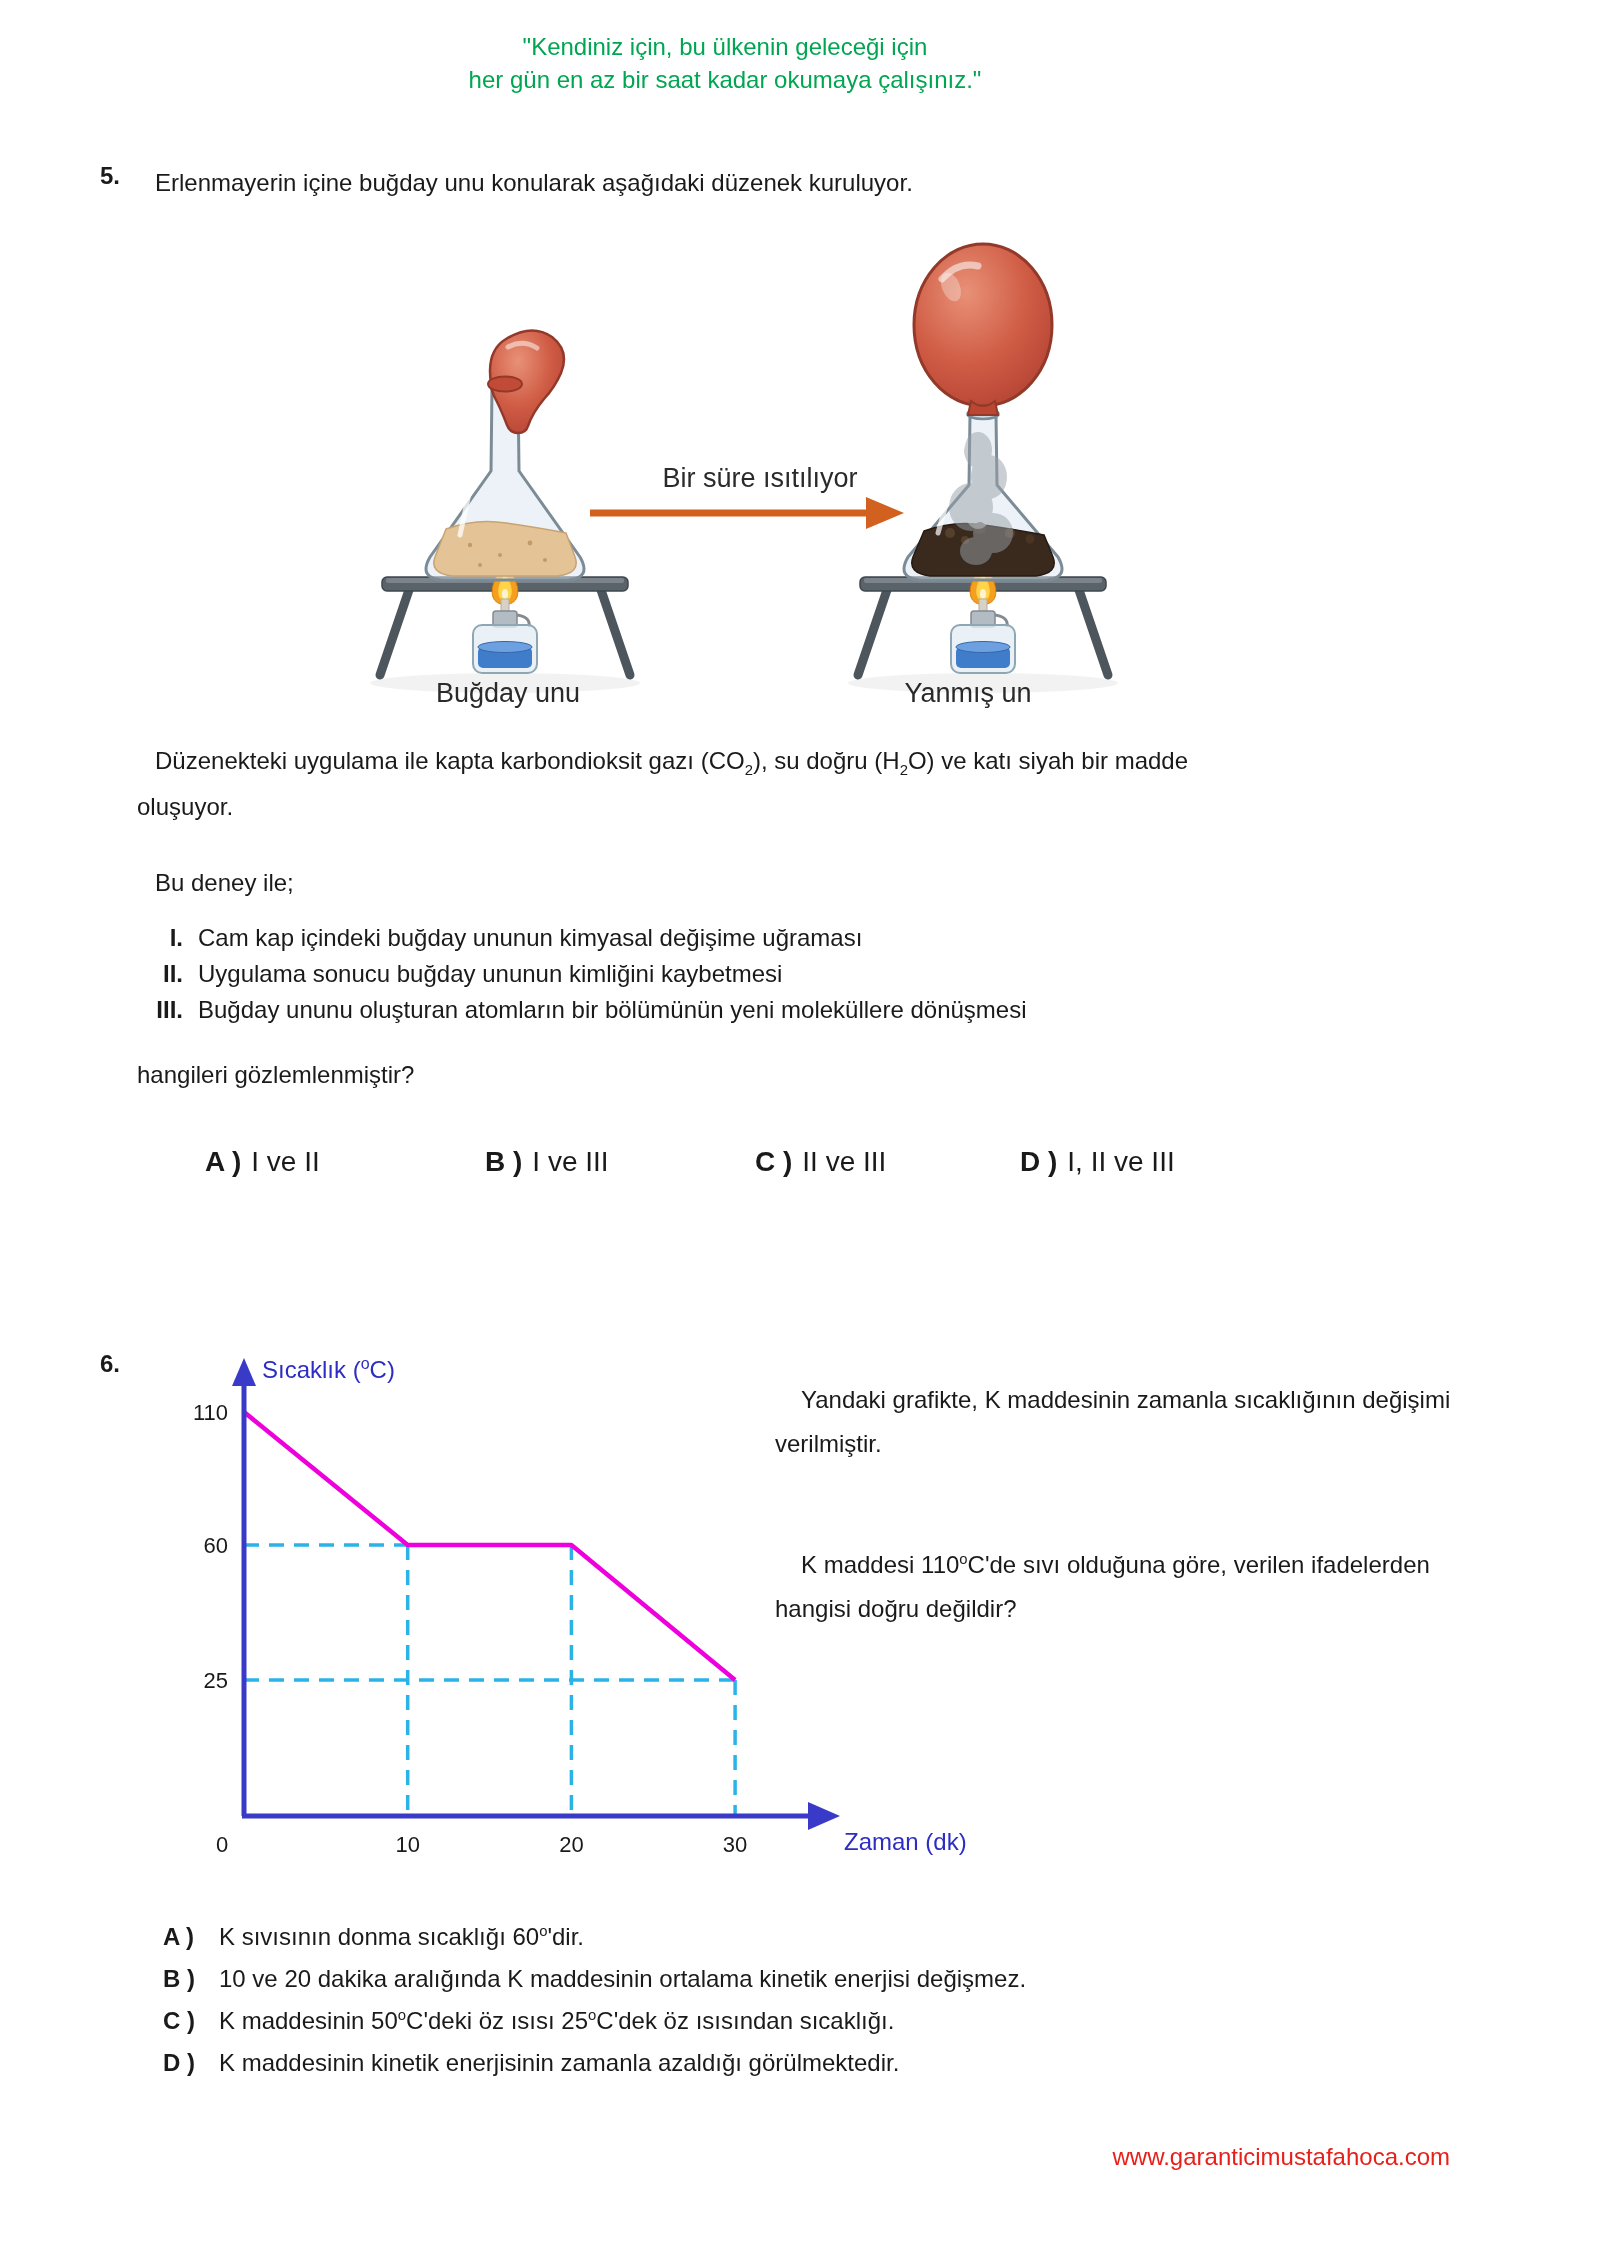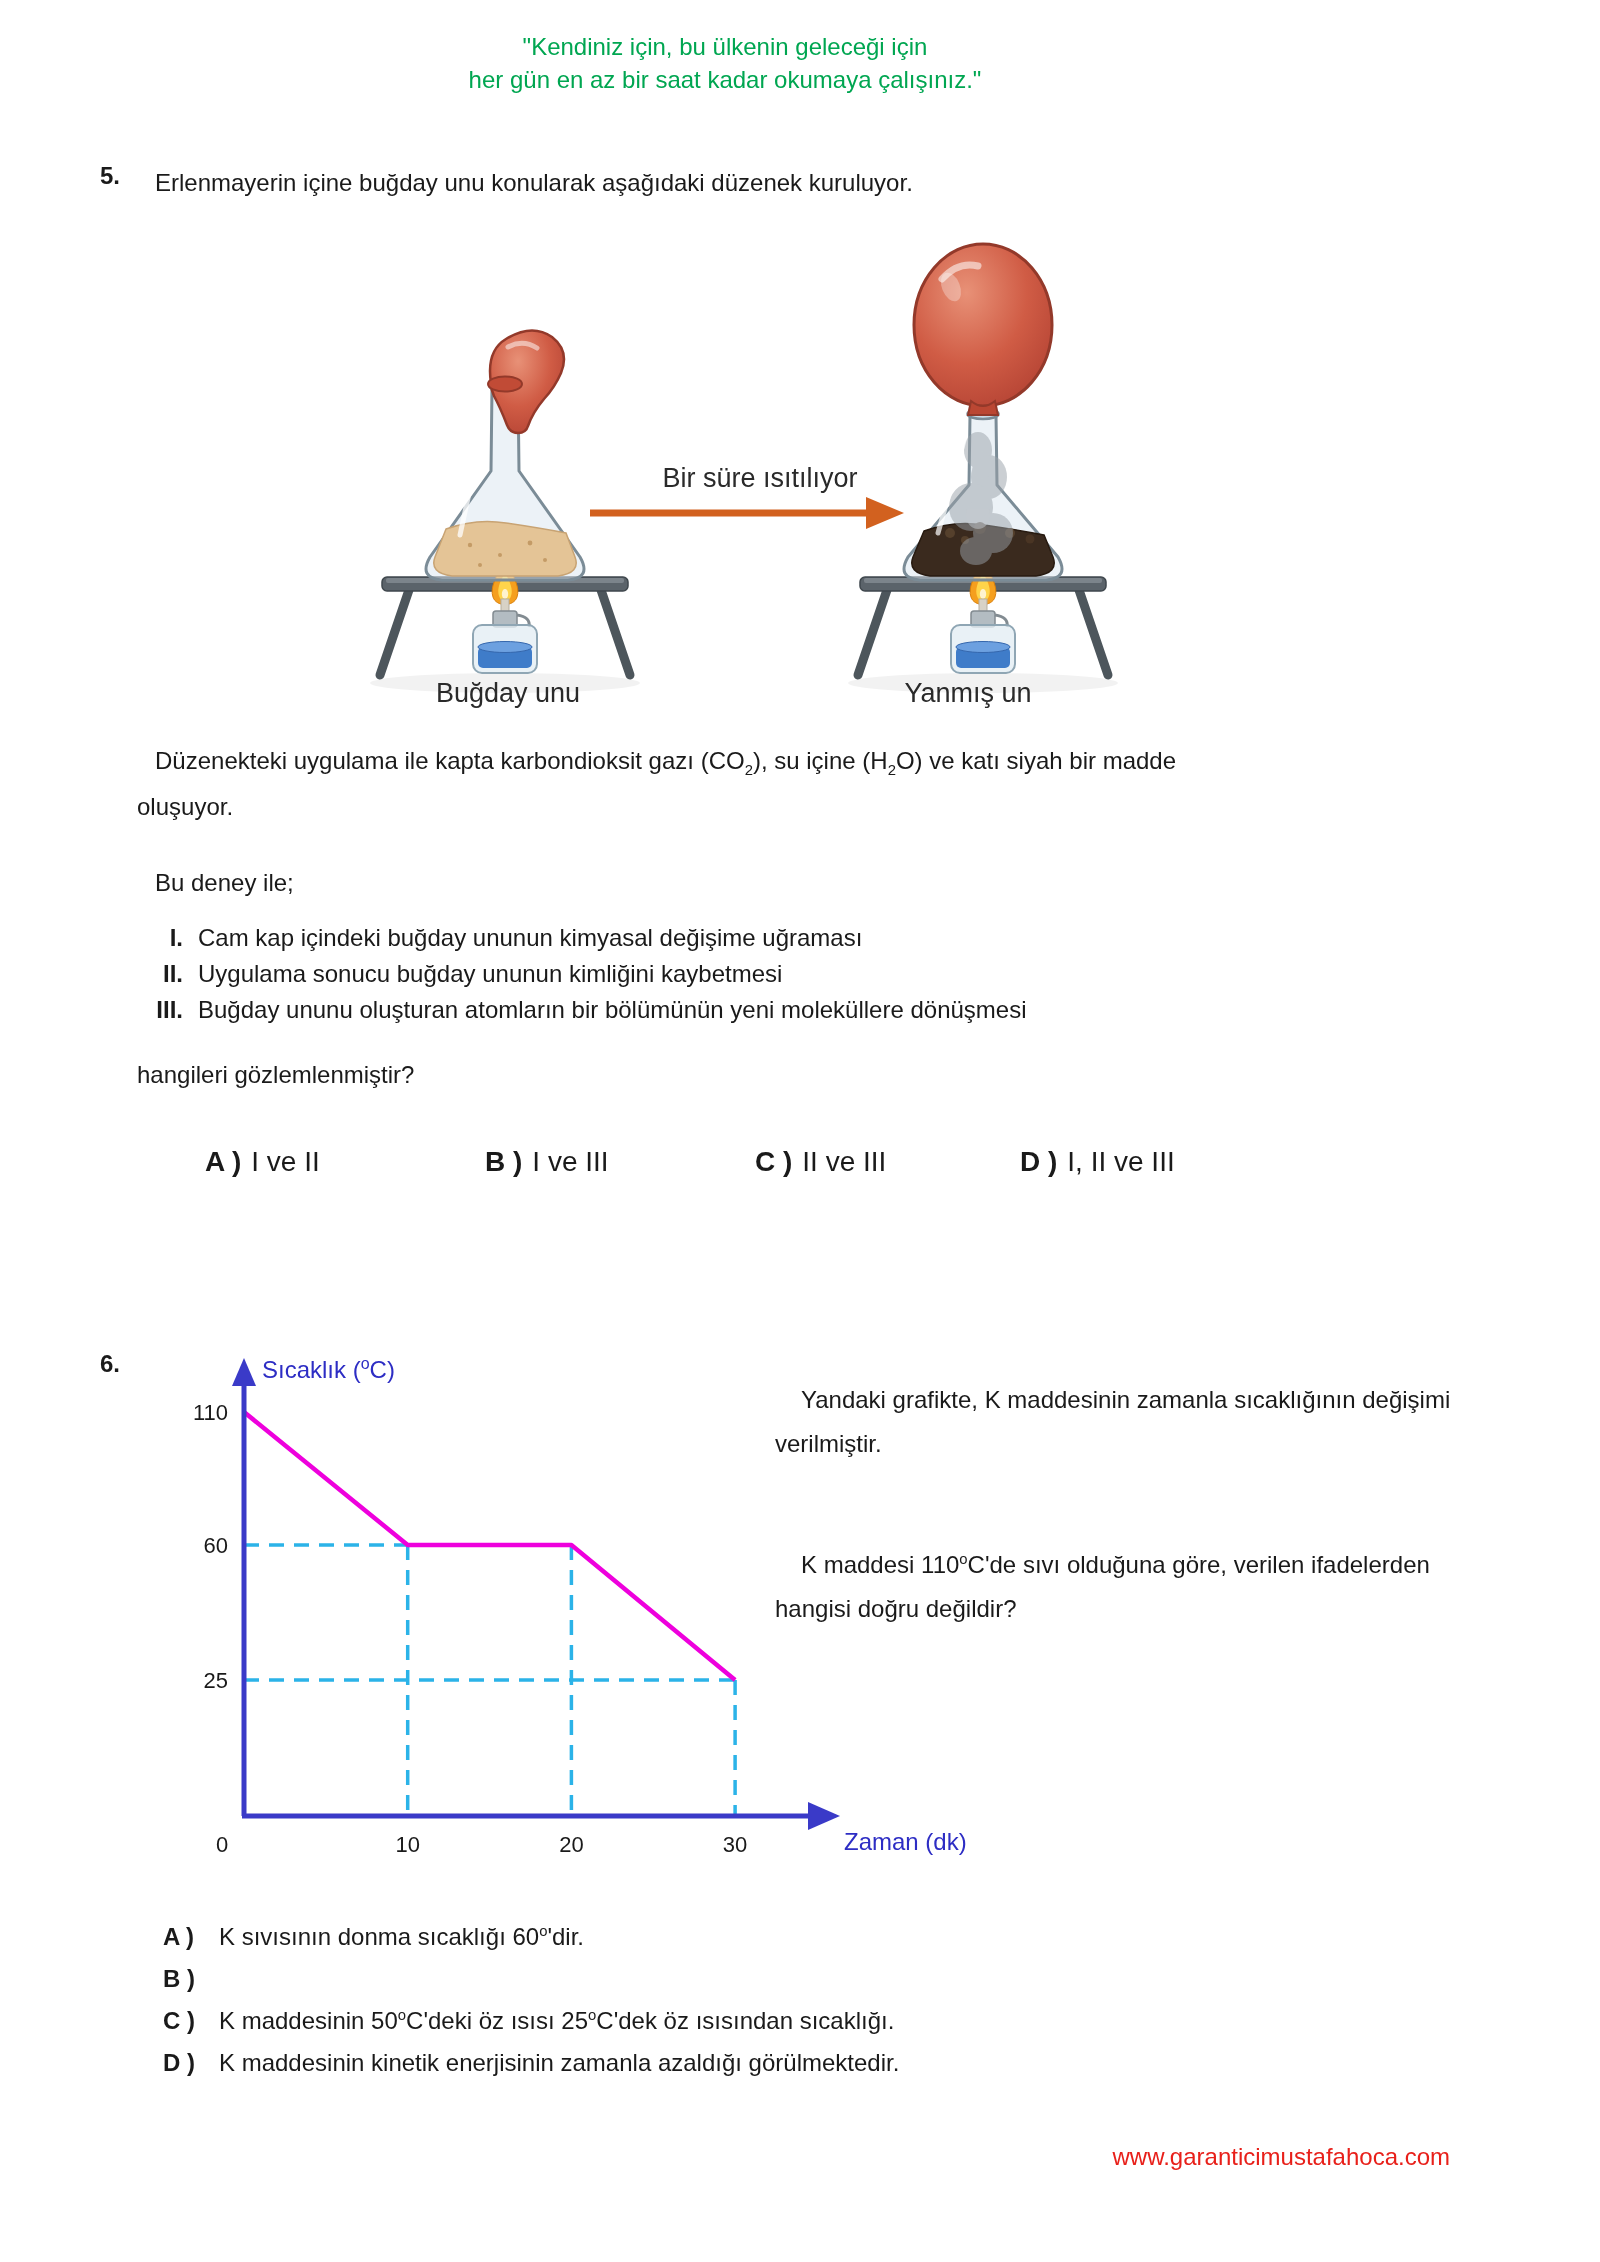--- a/index.html
+++ b/index.html
@@ -146,21 +146,21 @@
       <path d="M681,186 Q693,196 705,186 L708,200 L678,200 Z" fill="#bb4733" stroke="#93392a" stroke-width="2"></path>
       <path d="M652,64 Q668,46 688,51" stroke="#ffffff" opacity="0.55" stroke-width="7" fill="none" stroke-linecap="round"></path>
       <ellipse cx="661" cy="72" rx="9" ry="15" fill="#ffffff" opacity="0.3" transform="rotate(-22 661 72)"></ellipse>
     </g>
 
     <text x="218" y="487" text-anchor="middle" class="figtxt">Buğday unu</text>
     <text x="678" y="487" text-anchor="middle" class="figtxt">Yanmış un</text>
   </svg>
 
   <div class="abs para" style="left:137px; top:738px; width:1345px;">
-    <div class="indent"><span>Düzenekteki uygulama ile kapta karbondioksit gazı (CO</span><sub class="sb">2</sub><span>), su içine (H</span><sub class="sb">2</sub><span>O) ve katı siyah bir madde</span></div>
+    <div class="indent"><span>Düzenekteki uygulama ile kapta karbondioksit gazı (CO</span><sub class="sb">2</sub><span>), su doğru (H</span><sub class="sb">2</sub><span>O) ve katı siyah bir madde</span></div>
     <div>oluşuyor.</div>
   </div>
 
   <div class="abs para" style="left:155px; top:860px;">Bu deney ile;</div>
 
   <div class="abs items" style="left:137px; top:920px; width:1340px;">
     <div class="item">
       <div class="rn">I.</div>
       <div>Cam kap içindeki buğday ununun kimyasal değişime uğraması</div>
     </div>
@@ -212,20 +212,21 @@
   <div class="abs rcol" style="left:775px; top:1378px; width:700px;">Yandaki grafikte, K maddesinin zamanla sıcaklığının değişimi verilmiştir.</div>
   <div class="abs rcol" style="left:775px; top:1543px; width:700px;"><span>K maddesi 110</span><sup class="sp">o</sup><span>C'de sıvı olduğuna göre, verilen ifadelerden hangisi doğru değildir?</span></div>
 
   <div class="abs q6opts" style="left:163px; top:1916px; width:1340px;">
     <div class="row">
       <div class="lbl">A )</div>
       <div><span>K sıvısının donma sıcaklığı 60</span><sup class="sp">o</sup><span>'dir.</span><sup class="sp"></sup><span></span></div>
     </div>
     <div class="row">
       <div class="lbl">B )</div>
+      <div><span>10 ve 20 dakika aralığında K maddesinin ortalama kinetik enerjisi değişmez.</span><sup class="sp"></sup><span></span><sup class="sp"></sup><span></span></div>
     </div>
     <div class="row">
       <div class="lbl">C )</div>
       <div><span>K maddesinin 50</span><sup class="sp">o</sup><span>C'deki öz ısısı 25</span><sup class="sp">o</sup><span>C'dek öz ısısından sıcaklığı.</span></div>
     </div>
     <div class="row">
       <div class="lbl">D )</div>
       <div><span>K maddesinin kinetik enerjisinin zamanla azaldığı görülmektedir.</span><sup class="sp"></sup><span></span><sup class="sp"></sup><span></span></div>
     </div>
   </div>

